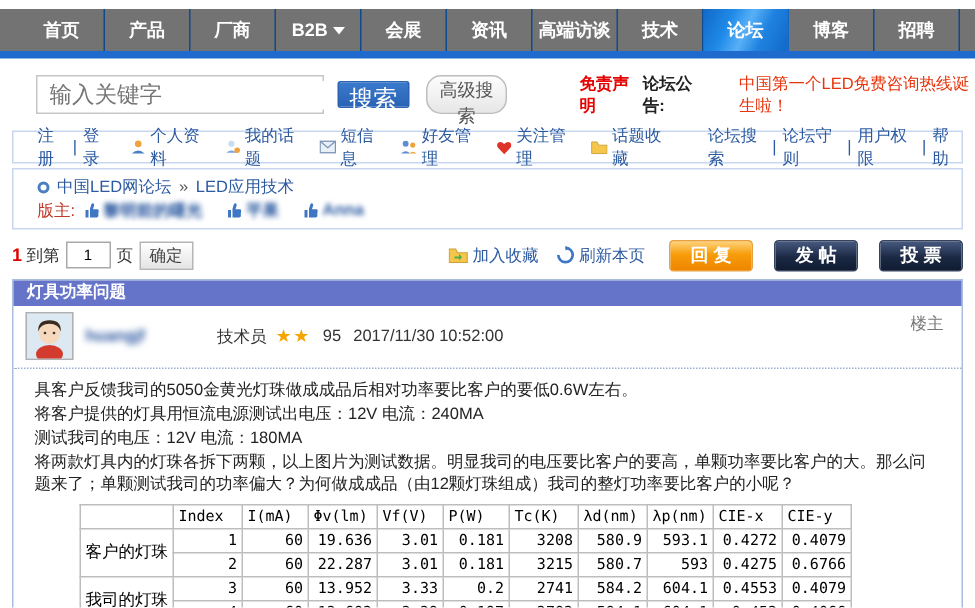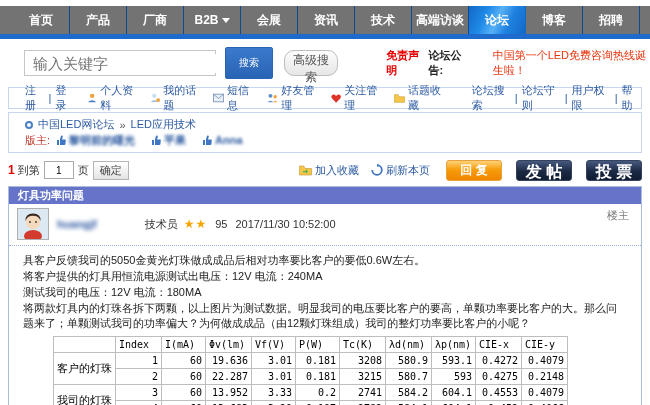--- a/index.html
+++ b/index.html
@@ -20,22 +20,22 @@
     background:linear-gradient(115deg,#1268c6 0%,#1f8ae8 30%,#58b0f6 50%,#1f82e0 70%,#1268c6 100%);
     border-right:1px solid #1268c6;
   }
   .caret{display:inline-block;width:0;height:0;border-left:4px solid transparent;
     border-right:4px solid transparent;border-top:5px solid #fff;margin-left:3px;vertical-align:middle;}
   .nav-strip{height:5px;background:#1e6bcd;}
   
   .search-row{height:48px;display:flex;align-items:center;padding-left:24px;}
   .search-box{width:178px;height:24px;border:1px solid #c6c6c6;display:flex;align-items:center;padding:0 6px;}
   .search-box input{border:none;outline:none;flex:1;font-size:15px;color:#555;font-family:inherit;}
-  .btn-search{height:32px;width:54px;background:linear-gradient(#3a7acc,#2a63b4);color:#fff;border:1px solid #2a63b4;
-    margin-left:9px;font-size:10px;cursor:pointer;border-radius:2px;font-family:Liberation Serif, serif;}
+  .btn-search{height:18px;width:54px;background:linear-gradient(#3a7acc,#2a63b4);color:#fff;border:1px solid #2a63b4;
+    margin-left:9px;font-size:16px;cursor:pointer;border-radius:2px;font-family:Liberation Serif, serif;}
   .btn-adv{height:26px;width:62px;background:linear-gradient(#fdfdfd,#e6e6e6);border:1px solid #bdbdbd;color:#555;
     margin-left:11px;border-radius:10px;font-size:12px;cursor:pointer;font-family:inherit;}
   .disclaimer{color:#e60000;font-weight:bold;margin-left:48px;}
   .notice-label{font-weight:bold;color:#222;margin-left:5px;}
   .notice-text{color:#e8340c;margin-left:24px;}
   
   .userbar{margin:0 8px;border:1px solid #c6d7ef;height:20px;display:flex;align-items:center;padding-left:16px;color:#2c5aa0;}
   .userbar a{color:#2c5aa0;text-decoration:none;cursor:pointer;display:inline-flex;align-items:center;}
   .sep{color:#2c5aa0;margin:0 4px;}
   .ub-ic{margin:0 3px 0 12px;display:inline-block;}
@@ -52,21 +52,21 @@
   .pagerow{margin:6px 8px 0;display:flex;align-items:center;height:22px;}
   .red-num{color:#e00000;font-weight:bold;font-size:12px;margin-right:3px;}
   .page-input{width:24px;height:14px;border:1px solid #a9a9a9;text-align:center;font-size:10px;margin:0 4px;font-family:inherit;}
   .btn-ok{height:19px;background:linear-gradient(#ffffff,#e4e4e4);border:1px solid #b5b5b5;font-size:11px;
     padding:0 6px;color:#444;margin-left:4px;cursor:pointer;font-family:inherit;}
   .pager-right{margin-left:auto;display:flex;align-items:center;}
   .tool-link{color:#2c5aa0;text-decoration:none;display:inline-flex;align-items:center;margin-right:12px;cursor:pointer;}
   .tool-link .ic{margin-right:3px;}
   .btn-reply{width:56px;height:21px;border-radius:3px;color:#fff;font-weight:bold;font-size:12px;cursor:pointer;
     background:linear-gradient(#ffd27a,#f79d0a 45%,#ef8500);border:1px solid #e9a13c;margin-left:4px;font-family:inherit;}
-  .btn-dark{width:56px;height:21px;border-radius:3px;color:#fff;font-weight:bold;font-size:16px;cursor:pointer;
+  .btn-dark{width:56px;height:21px;border-radius:3px;color:#fff;font-weight:bold;font-size:12px;cursor:pointer;
     background:linear-gradient(#46597f,#1b2944 55%,#111c32);border:1px solid #36435f;margin-left:14px;font-family:inherit;}
   
   .topic{margin:5px 8px 0;border:1px solid #a9bedd;border-bottom:none;}
   .topic-title{height:17px;background:#6574c8;color:#fff;font-weight:bold;font-size:11px;line-height:17px;padding-left:9px;}
   .post-head{display:flex;align-items:center;padding:4px 12px 5px 8px;border-bottom:1px dotted #9ab0cf;}
   .avatar{width:30px;height:30px;border:1px solid #b0b0b0;background:#dce8f2;}
   .uname{color:#2a55a0;font-weight:bold;margin-left:8px;filter:blur(2px);cursor:pointer;}
   .meta{margin-left:48px;display:flex;align-items:center;}
   .meta .rank{margin-right:6px;}
   .stars{color:#f6a500;font-size:12px;margin-right:8px;letter-spacing:1px;}
@@ -86,22 +86,22 @@
 <body>
 
 <div class="nav-wrap">
   <div class="topnav">
     <div class="nav-item">首页</div>
     <div class="nav-item">产品</div>
     <div class="nav-item">厂商</div>
     <div class="nav-item"><span>B2B</span><span class="caret"></span></div>
     <div class="nav-item">会展</div>
     <div class="nav-item">资讯</div>
+    <div class="nav-item">高端访谈</div>
     <div class="nav-item">技术</div>
-    <div class="nav-item">高端访谈</div>
     <div class="nav-item active">论坛</div>
     <div class="nav-item">博客</div>
     <div class="nav-item">招聘</div>
   </div>
   <div class="nav-strip"></div>
 </div>
 
 <div class="search-row">
   <div class="search-box">
     <input type="text" placeholder="输入关键字" style="">
@@ -304,21 +304,21 @@
       <tr>
         <td class="num">2</td>
         <td class="num">60</td>
         <td class="num">22.287</td>
         <td class="num">3.01</td>
         <td class="num">0.181</td>
         <td class="num">3215</td>
         <td class="num">580.7</td>
         <td class="num">593</td>
         <td class="num">0.4275</td>
-        <td class="num">0.2148</td>
+        <td class="num">0.6766</td>
       </tr>
       <tr>
         <td class="rowlabel" rowspan="2">我司的灯珠</td>
         <td class="num">3</td>
         <td class="num">60</td>
         <td class="num">13.952</td>
         <td class="num">3.33</td>
         <td class="num">0.2</td>
         <td class="num">2741</td>
         <td class="num">584.2</td>

